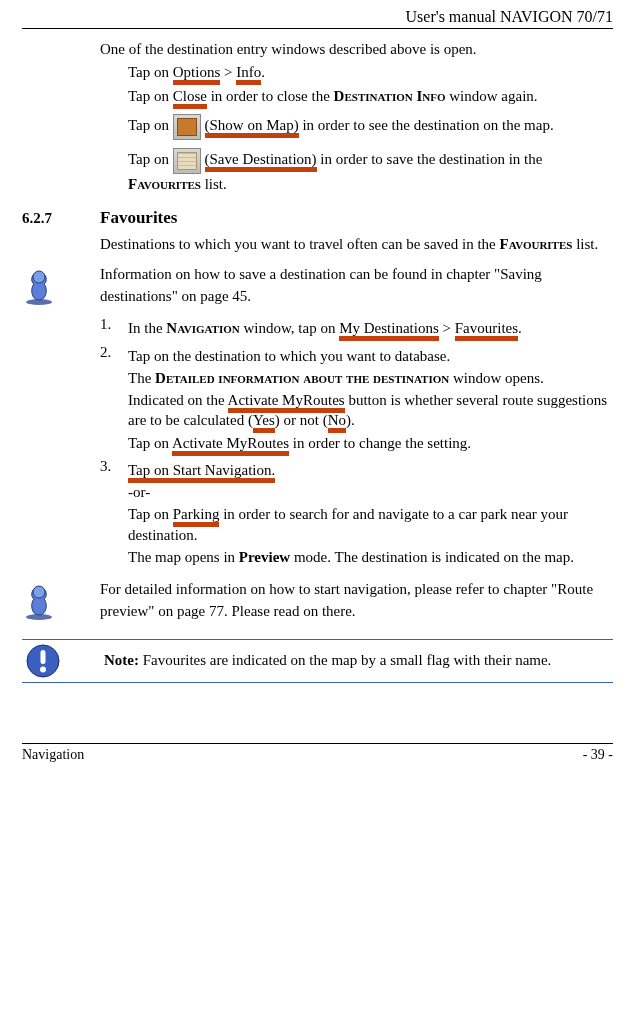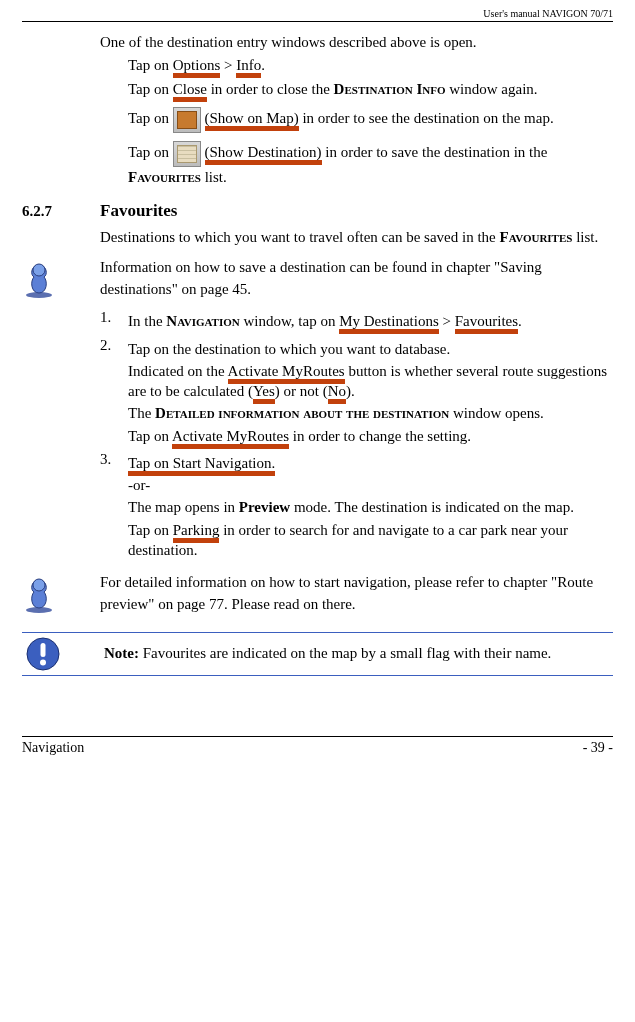--- a/index.html
+++ b/index.html
@@ -10,21 +10,21 @@
       padding: 0;
       width: 635px;
       background: #fff;
     }
     .page {
       padding: 8px 22px 10px 22px;
       box-sizing: border-box;
     }
     .header {
       text-align: right;
-      font-size: 10px;
+      font-size: 16px;
       padding-bottom: 2px;
     }
     .header-rule {
       border: none;
       border-top: 1px solid #000;
       margin: 0 0 10px 0;
     }
     .content {
       margin-left: 78px;
     }
@@ -180,21 +180,21 @@
 
     <div class="para indent1" style="margin-top:8px;">
       <span>Tap on </span>
       <span class="icon-box"><span class="icon-map-inner"></span></span>
       <span> </span><span class="ul-link">(Show on Map)</span><span> in order to see the destination on the map.</span>
     </div>
 
     <div class="para indent1" style="margin-top:8px;">
       <span>Tap on </span>
       <span class="icon-box"><span class="icon-save-inner"></span></span>
-      <span> </span><span class="ul-link">(Show Destination)</span><span> in order to save the destination in the </span><b class="smallcaps">Favourites</b><span> list.</span>
+      <span> </span><span class="ul-link">(Save Destination)</span><span> in order to save the destination in the </span><b class="smallcaps">Favourites</b><span> list.</span>
     </div>
   </div>
 
   <div class="section-row">
     <div class="section-num">6.2.7</div>
     <div class="section-title">Favourites</div>
   </div>
 
   <div class="content">
     <div class="para">
@@ -222,41 +222,41 @@
             <span>In the </span><b class="smallcaps">Navigation</b><span> window, tap on </span><span class="ul-link">My Destinations</span><span> &gt; </span><span class="ul-link">Favourites</span><span>.</span>
           </div>
         </div>
       </div>
 
       <div class="ol-row">
         <div class="ol-num">2.</div>
         <div class="ol-body">
           <div class="para">Tap on the destination to which you want to database.</div>
           <div class="para">
+            <span>The </span><b class="smallcaps">Detailed information about the destination</b><span> window opens.</span>
+          </div>
+          <div class="para">
             <span>Indicated on the </span><span class="ul-link">Activate MyRoutes</span><span> button is whether several route suggestions are to be calculated (</span><span class="ul-link">Yes</span><span>) or not (</span><span class="ul-link">No</span><span>).</span>
-          </div>
-          <div class="para">
-            <span>The </span><b class="smallcaps">Detailed information about the destination</b><span> window opens.</span>
           </div>
           <div class="para sub-indent">
             <span>Tap on </span><span class="ul-link">Activate MyRoutes</span><span> in order to change the setting.</span>
           </div>
         </div>
       </div>
 
       <div class="ol-row">
         <div class="ol-num">3.</div>
         <div class="ol-body">
           <div class="para"><span class="ul-link">Tap on Start Navigation.</span></div>
           <div class="para">-or-</div>
           <div class="para">
+            <span>Tap on </span><span class="ul-link">Parking</span><span> in order to search for and navigate to a car park near your destination.</span>
+          </div>
+          <div class="para">
             <span>The map opens in </span><b>Preview</b><span> mode. The destination is indicated on the map.</span>
-          </div>
-          <div class="para">
-            <span>Tap on </span><span class="ul-link">Parking</span><span> in order to search for and navigate to a car park near your destination.</span>
           </div>
         </div>
       </div>
     </div>
   </div>
 
   <div class="info-block">
     <div class="info-icon-col">
       <svg class="pawn-icon" viewBox="0 0 34 40">
         <ellipse cx="17" cy="36" rx="13" ry="3" fill="#5b6fb0"></ellipse>

